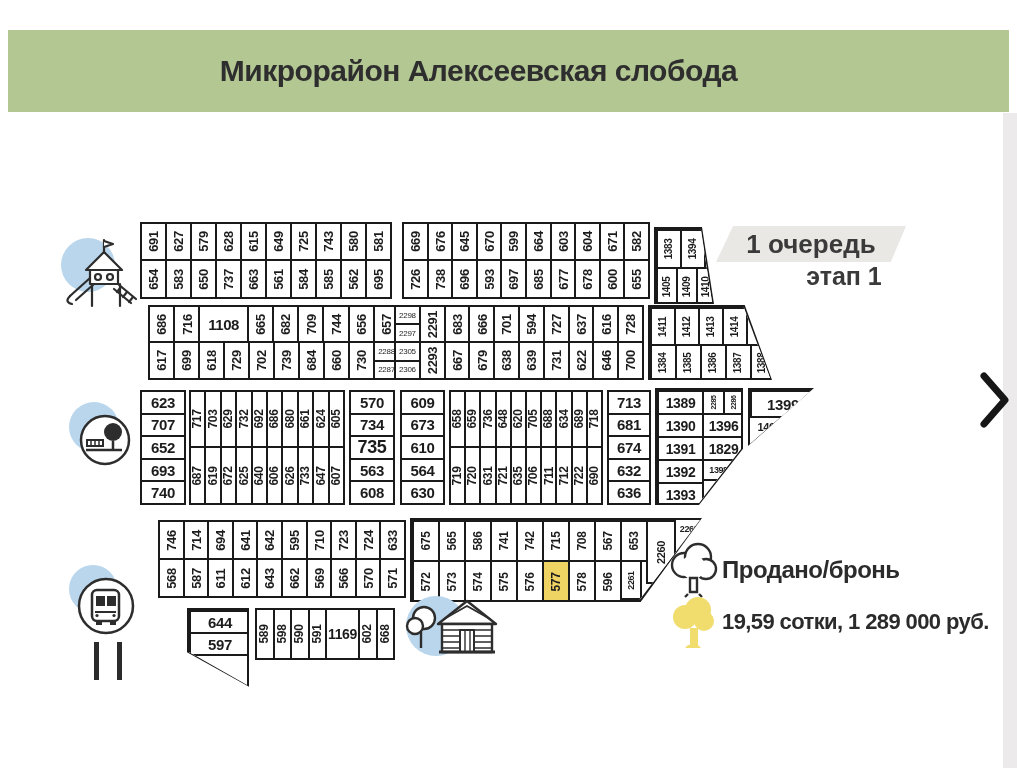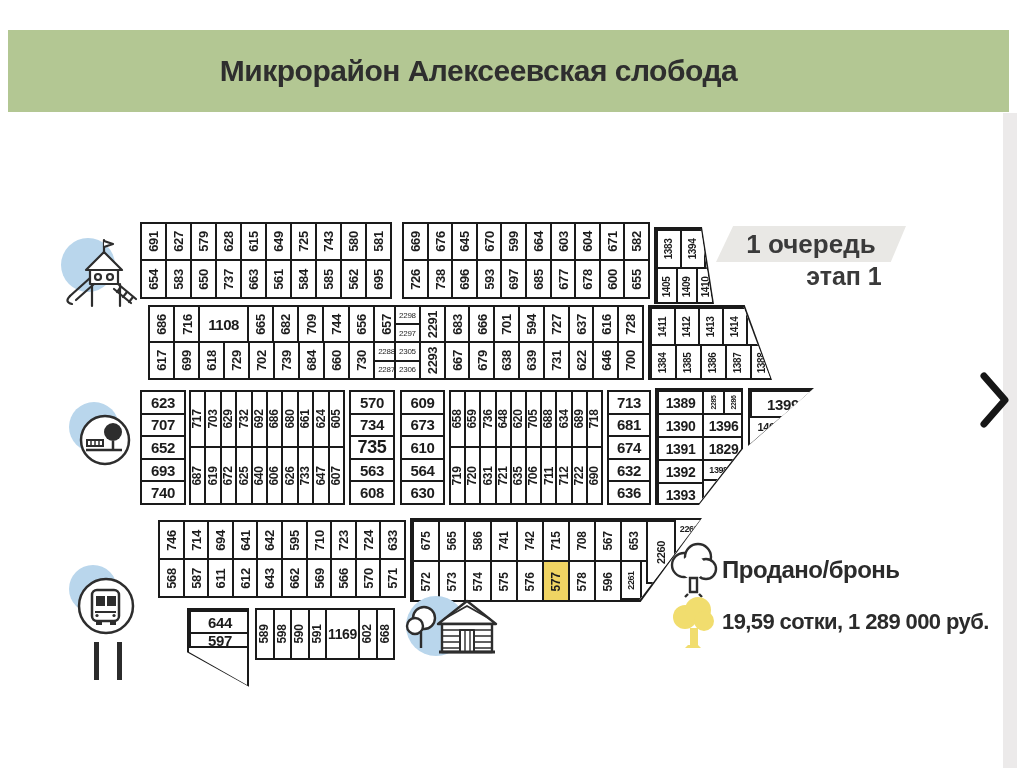--- a/index.html
+++ b/index.html
@@ -800,21 +800,21 @@
           <div class="abscell" style="left: 208px; top: 40px; width: 22px; height: 40px;">
             <span class="num v" style="font-size: 9px;">2261</span>
           </div>
         </div>
       </div>
       <div class="block clipped" style="left: 187px; top: 608px; width: 62px; height: 82px; clip-path: polygon(0px 0px, 100% 0px, 100% 96%, 0px 54%);">
         <div class="inner" style="clip-path: polygon(0px 0px, 100% 0px, 100% 96%, 0px 54%);">
           <div class="abscell" style="left: 0px; top: 0px; width: 62px; height: 24px;">
             <span class="num" style="font-size: 15px;">644</span>
           </div>
-          <div class="abscell" style="left: 0px; top: 22px; width: 62px; height: 16px;">
+          <div class="abscell" style="left: 0px; top: 22px; width: 62px; height: 24px;">
             <span class="num" style="font-size: 15px;">597</span>
           </div>
         </div>
       </div>
       <div class="block" style="left: 255px; top: 608px; width: 140px; height: 52px;">
         <div class="prow" style="flex: 52 1 0px;">
           <div class="cell" style="flex: 1 1 0px;">
             <span class="num v" style="font-size: 12px;">589</span>
           </div>
           <div class="cell" style="flex: 1 1 0px;">

